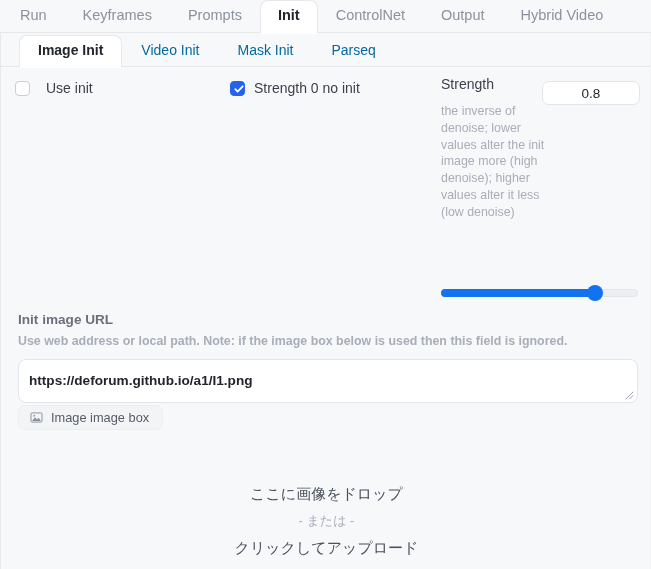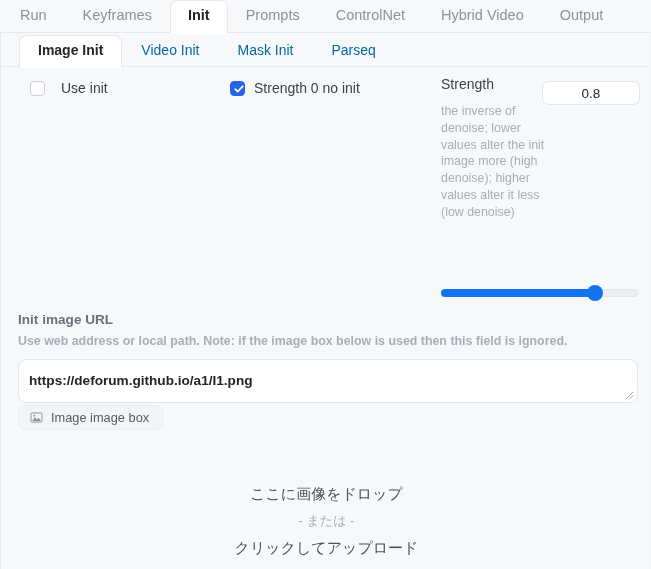--- a/index.html
+++ b/index.html
@@ -139,21 +139,21 @@
     height: 26px;
   }
   .chk-item {
     position: absolute;
     display: flex;
     align-items: center;
     gap: 9px;
     cursor: pointer;
     top: 0;
   }
-  .chk-use-init { left: 29px; gap: 16px; }
+  .chk-use-init { left: 14px; gap: 16px; }
   .chk-strength0 { left: 229px; }
   .box {
     width: 15px;
     height: 15px;
     border-radius: 4px;
     border: 1px solid #c9ced8;
     background: #ffffff;
     box-sizing: border-box;
     flex: none;
   }
@@ -352,25 +352,25 @@
   }
 </style>
 </head>
 <body>
 
 <div class="app">
 
   <div class="top-tabbar">
     <div class="top-tab">Run</div>
     <div class="top-tab">Keyframes</div>
+    <div class="top-tab">Prompts</div>
     <div class="top-tab active">Init</div>
-    <div class="top-tab">Prompts</div>
     <div class="top-tab">ControlNet</div>
+    <div class="top-tab">Output</div>
     <div class="top-tab">Hybrid Video</div>
-    <div class="top-tab">Output</div>
   </div>
 
   <div class="panel">
 
     <div class="sub-tabbar">
       <div class="sub-tab active">Image Init</div>
       <div class="sub-tab">Video Init</div>
       <div class="sub-tab">Mask Init</div>
       <div class="sub-tab">Parseq</div>
     </div>

